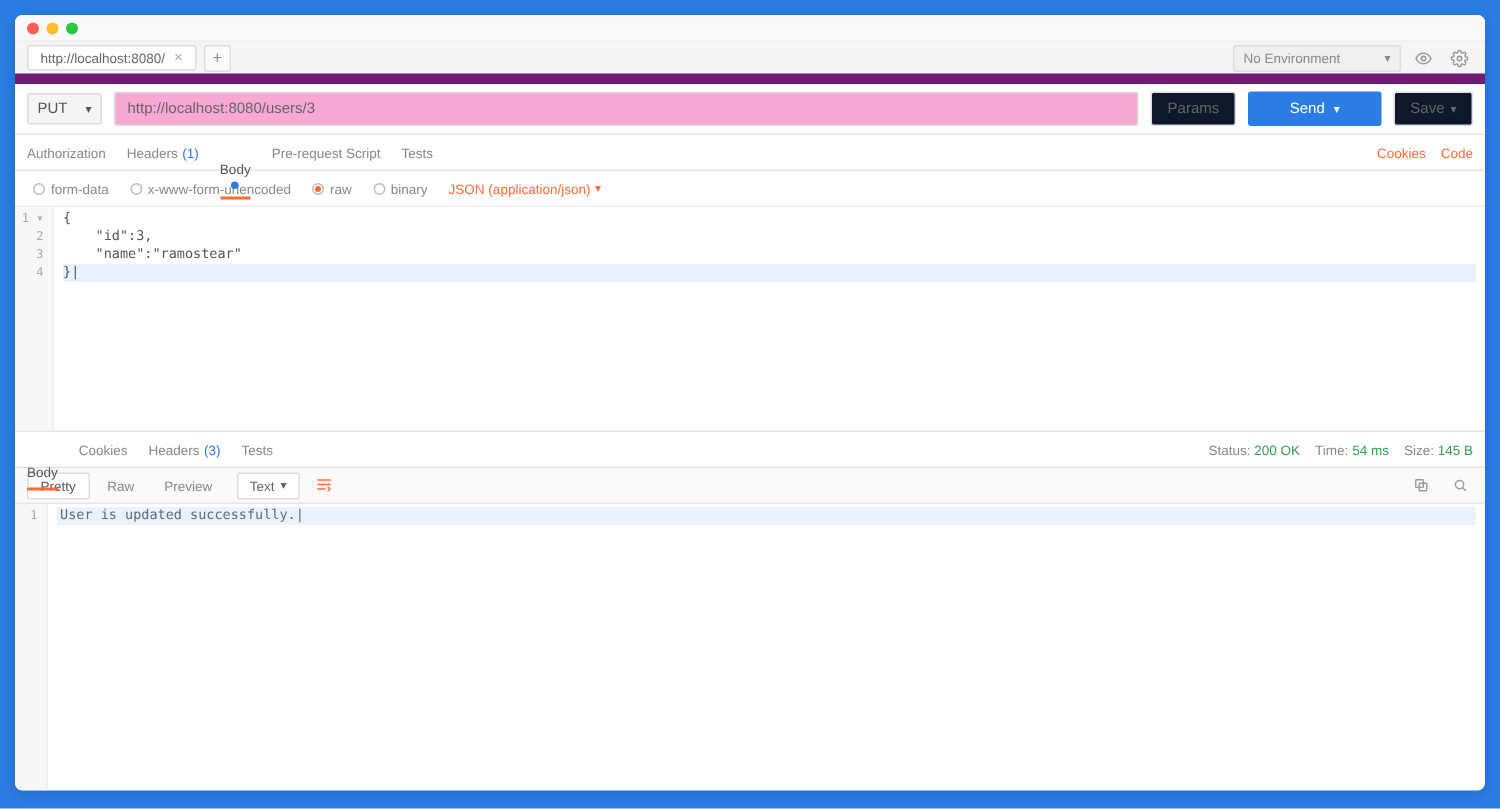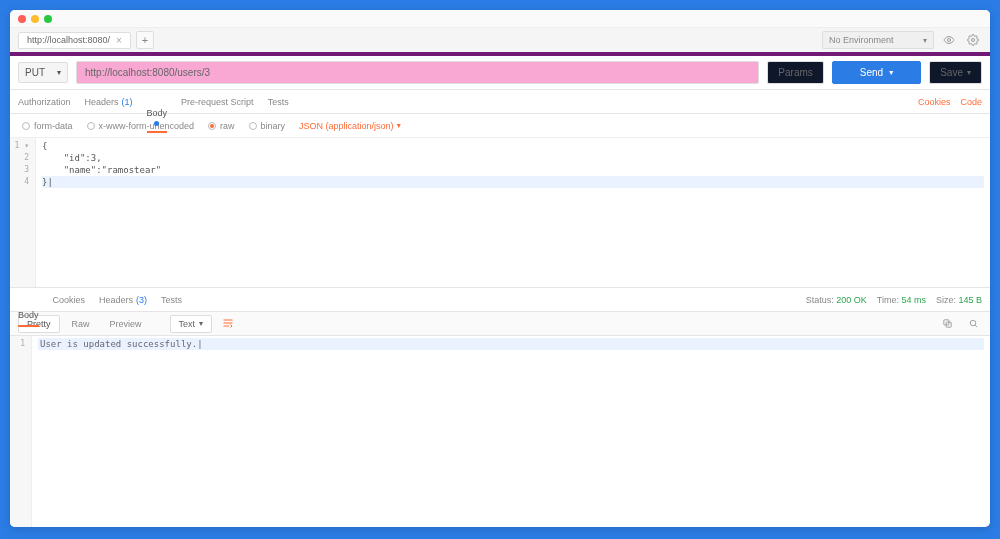--- a/index.html
+++ b/index.html
@@ -32,21 +32,21 @@
   border-bottom: 1px solid #eee;
 }
 .tl-dot { width: 8px; height: 8px; border-radius: 50%; }
 .tl-red { background: #ff5f57; }
 .tl-yellow { background: #febc2e; }
 .tl-green { background: #28c840; }
 
 .topbar {
   height: 28px;
   background: #f5f5f5;
-  border-bottom: 4px solid #701a75;
+  border-bottom: 7px solid #701a75;
   display: flex;
   align-items: center;
   padding: 0 8px;
 }
 .tab {
   background: #fff;
   border: 1px solid #ddd;
   border-radius: 2px;
   padding: 2px 8px;
   font-size: 9px;
@@ -299,21 +299,21 @@
 }
 .fmt-sel {
   padding: 3px 8px;
   border: 1px solid #ddd;
   border-radius: 2px;
   background: #fff;
   color: #666;
   display: flex;
   align-items: center;
   gap: 4px;
-  margin-left: 16px;
+  margin-left: 4px;
   cursor: pointer;
 }
 .lines-icon {
   color: #ff6c37;
   margin-left: 6px;
   cursor: pointer;
 }
 .resp-right-icons {
   margin-left: auto;
   display: flex;

